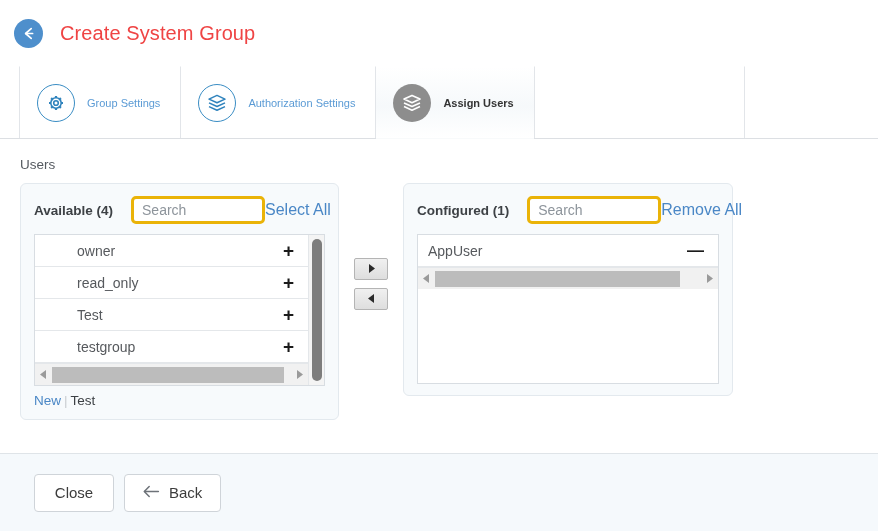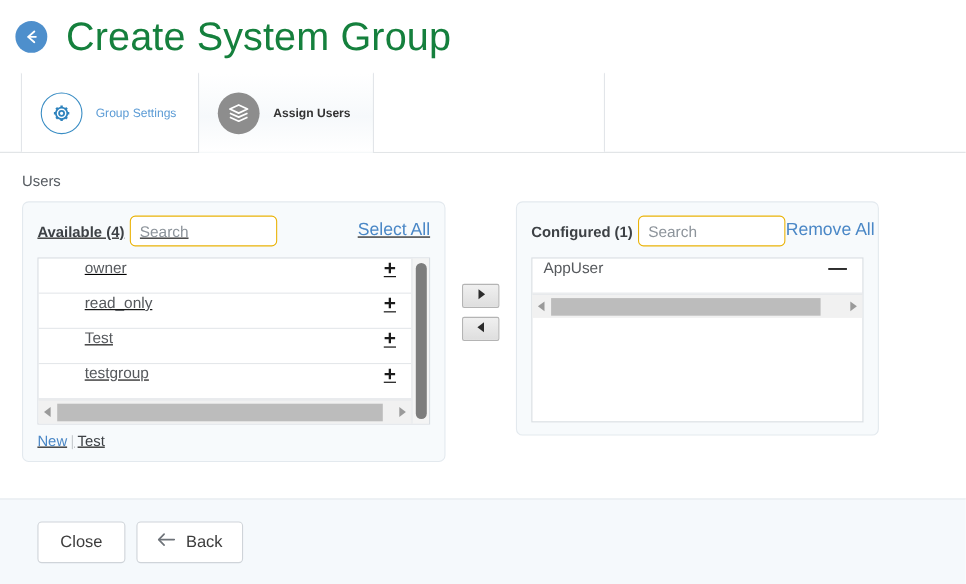--- a/index.html
+++ b/index.html
@@ -32,22 +32,22 @@
     width: 29px; height: 29px;
     border-radius: 50%;
     background: #4e8fcc;
     display: flex; align-items: center; justify-content: center;
     flex: 0 0 29px;
     cursor: pointer;
   }
   .back-circle svg { display: block; }
   .page-title {
     margin-left: 17px;
-    font-size: 36px;
-    color: #15803d;
+    font-size: 20px;
+    color: #ef4444;
     font-weight: 400;
     letter-spacing: 0.1px;
     line-height: 1;
   }
 
   
   .tabstrip {
     flex: 0 0 73px;
     height: 73px;
     display: flex;
@@ -126,46 +126,46 @@
     display: flex;
     align-items: flex-start;
   }
 
   .picker-panel {
     background: #f7fafc;
     border: 1px solid #e3e9ee;
     border-radius: 6px;
     padding: 11px 13px 11px 13px;
   }
-  .picker-panel.left { width: 385px; text-decoration: underline; }
+  .picker-panel.left { width: 319px; }
   .picker-panel.right { width: 330px; }
 
   .picker-head {
     display: flex;
     align-items: center;
     height: 30px;
     margin-bottom: 9px;
   }
   .picker-count {
     font-size: 13.5px;
     font-weight: bold;
     color: #3d4145;
     white-space: nowrap;
   }
   .search-box {
-    border: 1px solid #eab308;
+    border: 3px solid #eab308;
     border-radius: 5px;
     background: #ffffff;
     height: 28px;
     font-size: 14px;
     color: #555;
     padding: 0 8px;
     outline: none;
     font-family: "Liberation Sans", sans-serif;
-    margin-left: 5px;
+    margin-left: 18px;
   }
   .search-box::placeholder { color: #8d949b; opacity: 1; }
   .picker-left-search { width: 134px; }
   .picker-right-search { width: 134px; }
   .picker-action {
     margin-left: auto;
     font-size: 16px;
     color: #4a87c6;
     cursor: pointer;
     white-space: nowrap;
@@ -182,21 +182,21 @@
   .list-col {
     flex: 1 1 auto;
     display: flex;
     flex-direction: column;
     min-width: 0;
   }
   .list-row {
     height: 32px;
     flex: 0 0 32px;
     display: flex;
-    align-items: flex-start;
+    align-items: center;
     border-bottom: 1px solid #e4e7ea;
     padding: 0 12px 0 0;
     cursor: pointer;
   }
   .list-row .row-label {
     font-size: 14px;
     color: #56595d;
     padding-left: 42px;
     flex: 1 1 auto;
     white-space: nowrap;
@@ -357,20 +357,32 @@
               <line x1="15.5" y1="15.5" x2="16.9" y2="16.9"></line>
               <line x1="16.9" y1="7.1" x2="15.5" y2="8.5"></line>
               <line x1="8.5" y1="15.5" x2="7.1" y2="16.9"></line>
             </g>
           </g>
         </svg>
       </span>
       <span class="tab-label">Group Settings</span>
     </div>
 
+    <div class="tab">
+      <span class="tab-icon ring">
+        <svg width="24" height="24" viewBox="0 0 24 24">
+          <g fill="none" stroke="#2f83bd" stroke-width="1.5" stroke-linejoin="round">
+            <path d="M12 4.4 L20 8.1 L12 11.8 L4 8.1 Z"></path>
+            <path d="M4 11.9 L12 15.5 L20 11.9"></path>
+            <path d="M4 15.6 L12 19.2 L20 15.6"></path>
+          </g>
+        </svg>
+      </span>
+      <span class="tab-label">Authorization Settings</span>
+    </div>
 
     <div class="tab active">
       <span class="tab-icon solid">
         <svg width="24" height="24" viewBox="0 0 24 24">
           <g fill="none" stroke="#ffffff" stroke-width="1.6" stroke-linejoin="round">
             <path d="M12 4.4 L20 8.1 L12 11.8 L4 8.1 Z"></path>
             <path d="M4 11.9 L12 15.5 L20 11.9"></path>
             <path d="M4 15.6 L12 19.2 L20 15.6"></path>
           </g>
         </svg>

